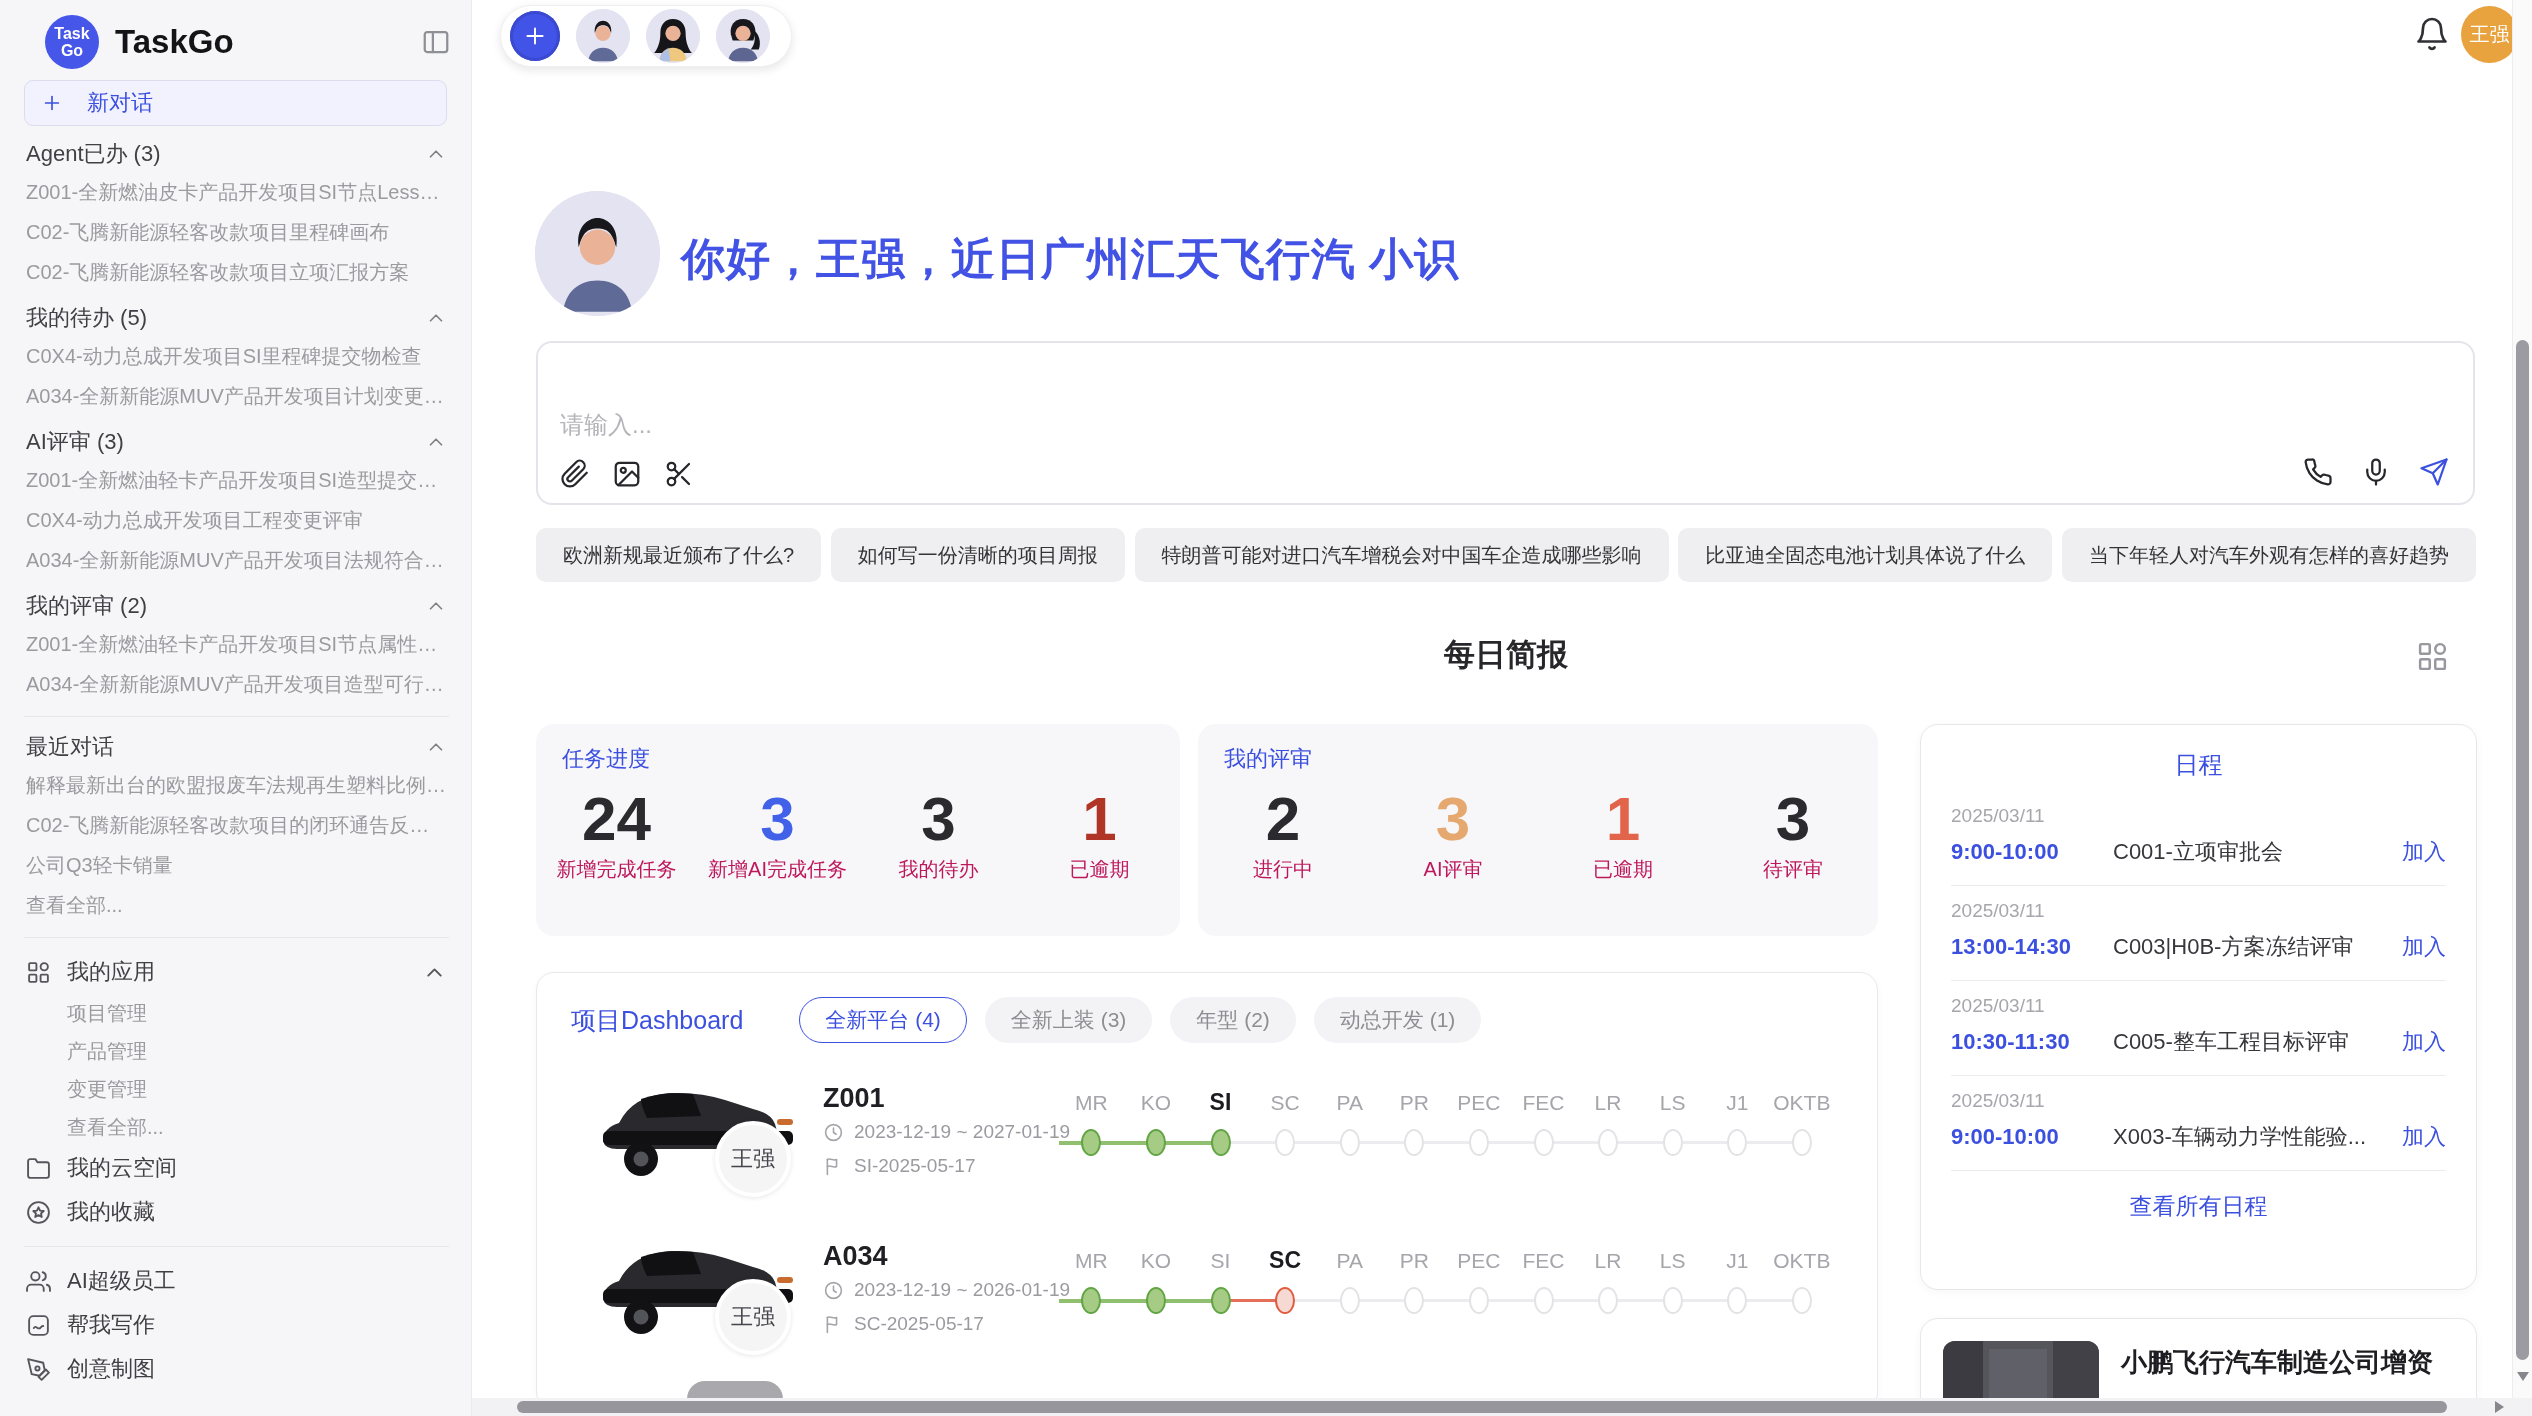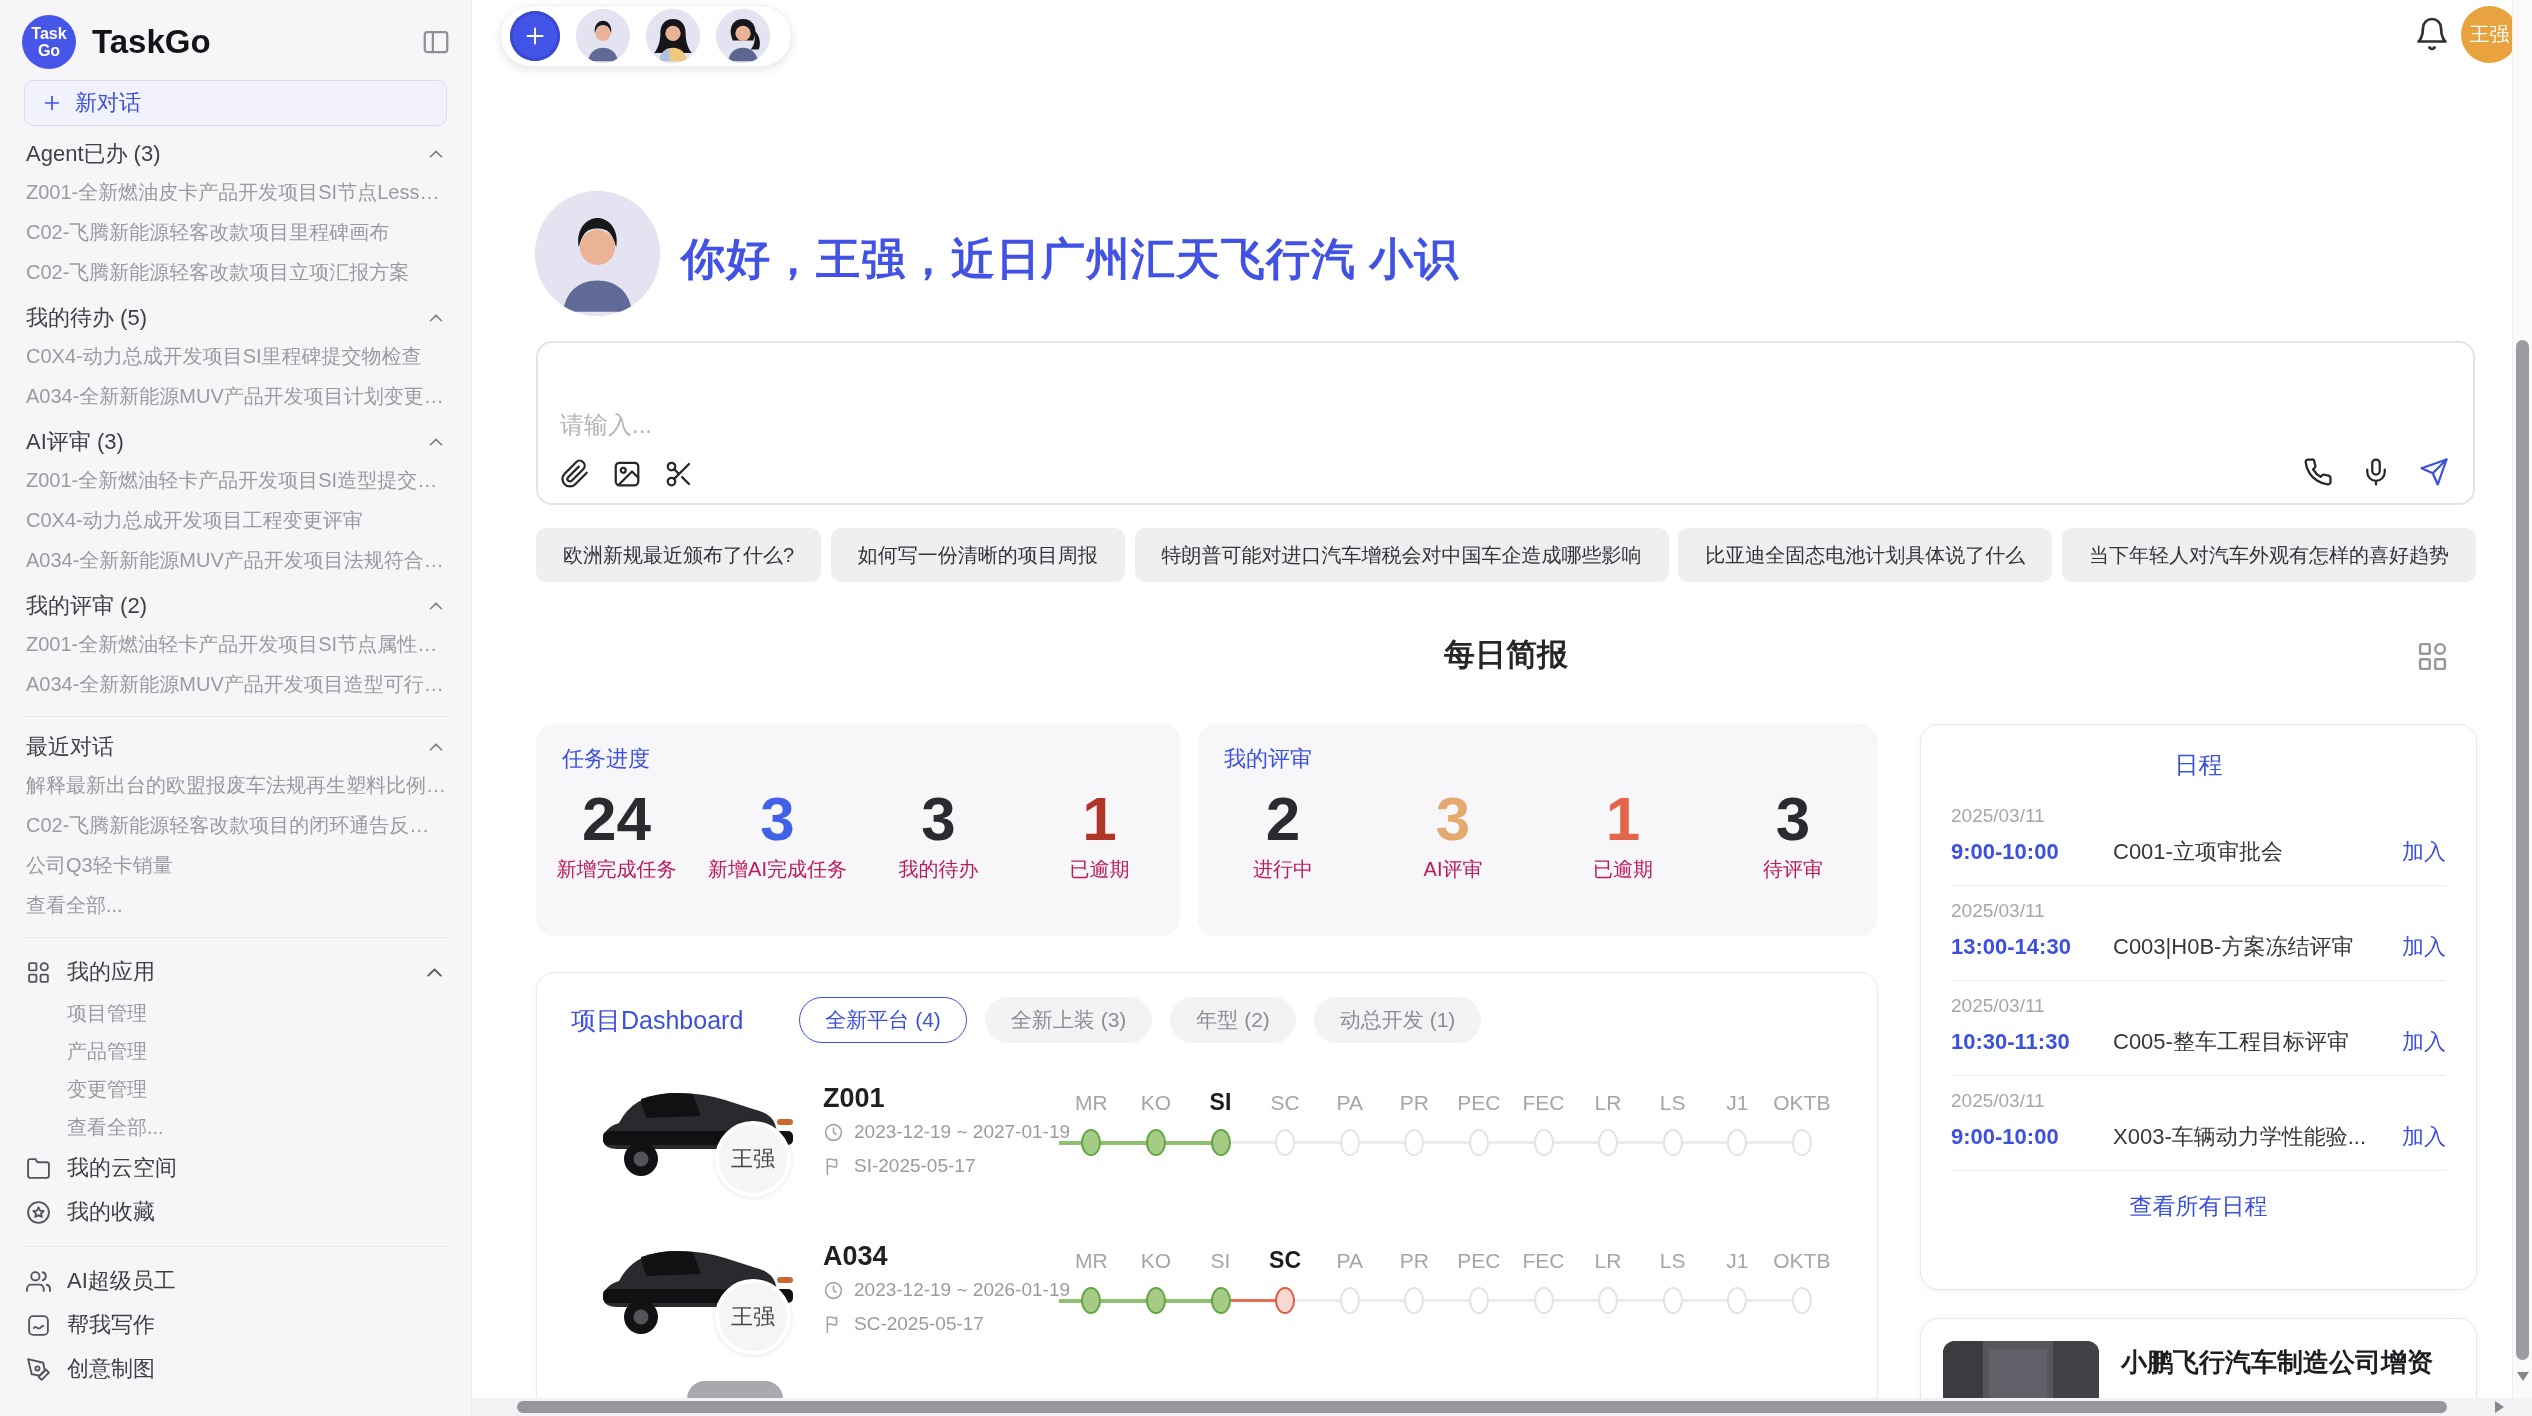--- a/index.html
+++ b/index.html
@@ -4,25 +4,25 @@
 <style>
   html,body{margin:0;padding:0;overflow:hidden;}
   body{width:2532px;height:1416px;background:#fff;font-family:"Liberation Sans","DejaVu Sans",sans-serif;color:#222;}
   .app{position:relative;width:2532px;height:1416px;overflow:hidden;}
   svg{display:block;}
   .ico{display:inline-flex;align-items:center;justify-content:center;color:#5a5a60;}
   .ico svg{width:100%;height:100%;}
 
   
   .sidebar{position:absolute;left:0;top:0;width:472px;height:1416px;background:#f6f6f8;border-right:1px solid #ebebee;box-sizing:border-box;}
-  .sb-header{display:flex;align-items:center;gap:16px;padding:12px 20px 2px 22px;height:60px;}
+  .sb-header{display:flex;align-items:center;gap:16px;padding:12px 20px 2px 22px;height:60px;margin-left:23px;}
   .logo{width:54px;height:54px;border-radius:50%;background:#4656E8;color:#fff;display:flex;flex-direction:column;align-items:center;justify-content:center;font-size:16px;line-height:17px;font-weight:700;flex:none;}
   .sb-title{font-size:33px;font-weight:700;color:#141418;flex:1;}
   .panel-ico{width:30px;height:30px;color:#8f8f96;}
-  .new-chat{margin:6px 24px 10px 24px;height:46px;border:1px solid #dcdcEE;background:#f1f2fd;border-radius:9px;display:flex;align-items:center;gap:12px;padding:0 16px;color:#3C50E0;font-size:22px;font-weight:500;cursor:pointer;box-sizing:border-box;}
+  .new-chat{margin:6px 24px 10px 24px;height:46px;border:1px solid #dcdcEE;background:#f1f2fd;border-radius:9px;display:flex;align-items:center;gap:24px;padding:0 16px;color:#3C50E0;font-size:22px;font-weight:500;cursor:pointer;box-sizing:border-box;}
   .new-chat .ico{width:22px;height:22px;color:#3C50E0;}
   .sb-scroll{padding:0 24px 0 26px;}
   .sec-head{display:flex;align-items:center;margin-top:8px;height:36px;}
   .sec-title{font-size:22px;color:#404046;font-weight:500;flex:1;}
   .chev{width:22px;height:22px;color:#7d7d84;cursor:pointer;}
   .sec-item{height:40px;line-height:40px;font-size:20px;color:#9a9aa0;white-space:nowrap;overflow:hidden;text-overflow:ellipsis;cursor:pointer;}
   .divider{height:1px;background:#e7e7ea;margin:12px -2px;}
   .row-item{display:flex;align-items:center;gap:16px;height:44px;font-size:22px;color:#3f3f45;cursor:pointer;}
   .row-item .ico{width:25px;height:25px;color:#55555c;flex:none;}
   .row-item .grow{flex:1;}

